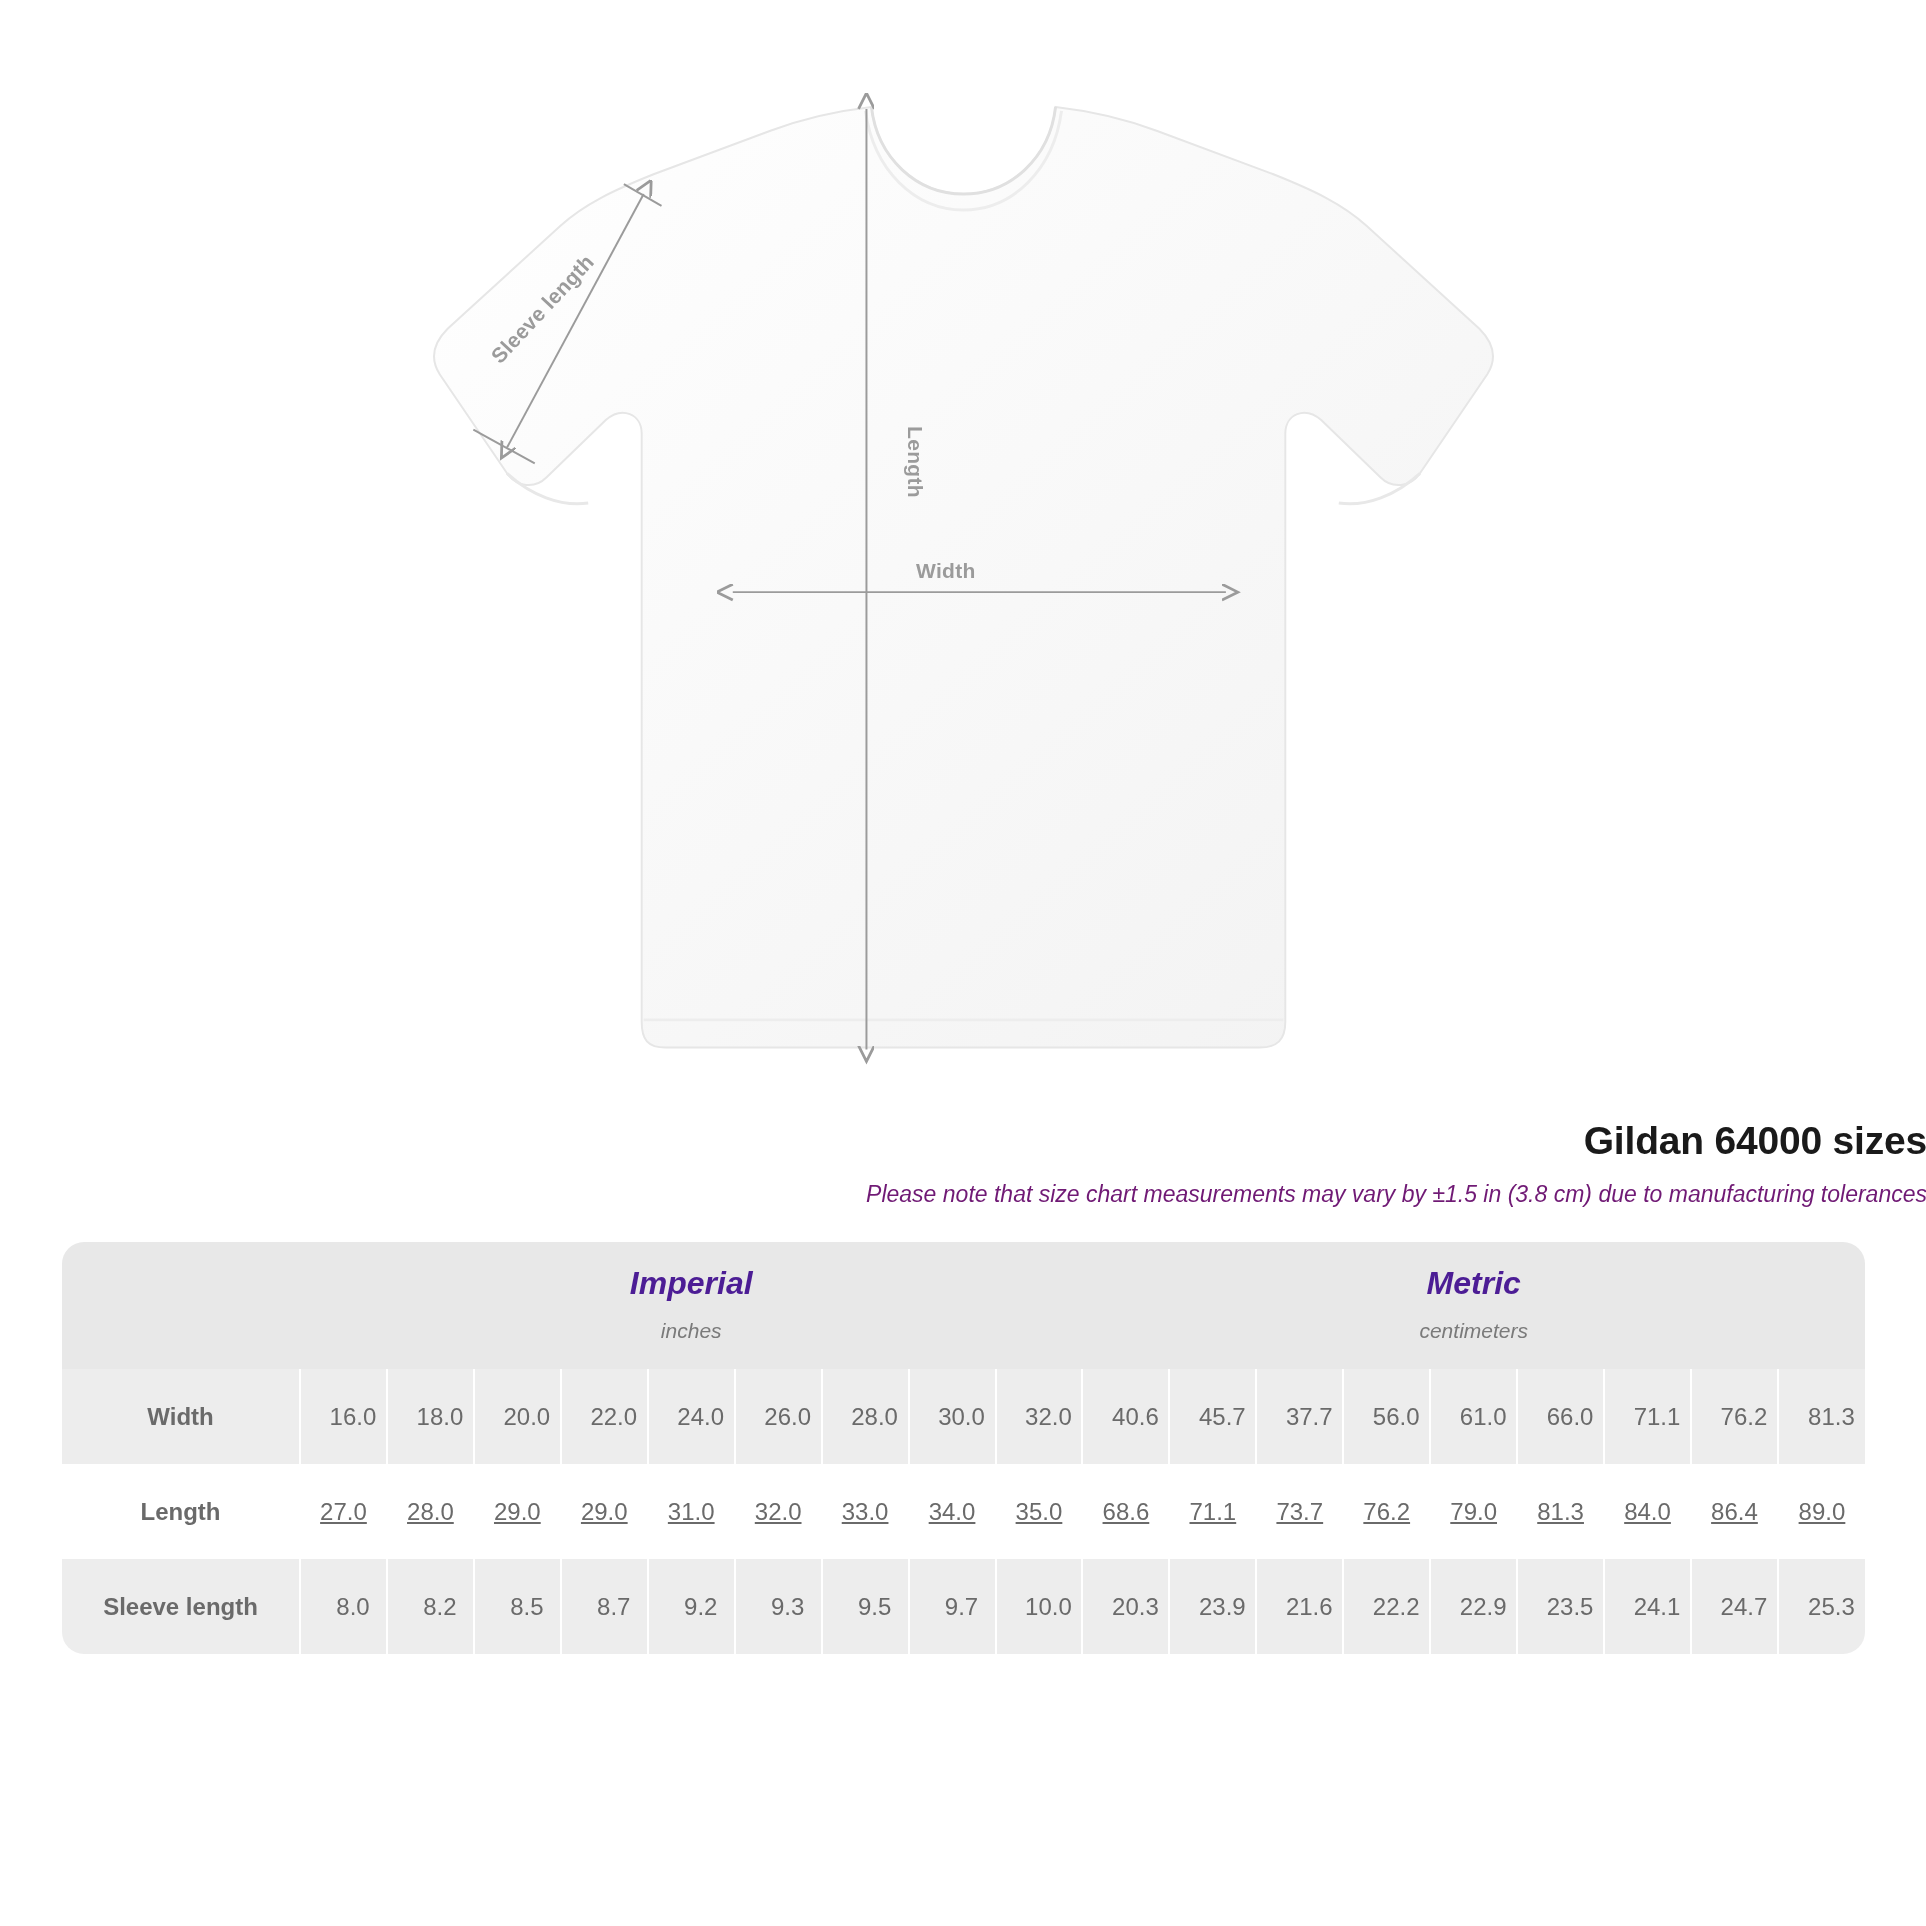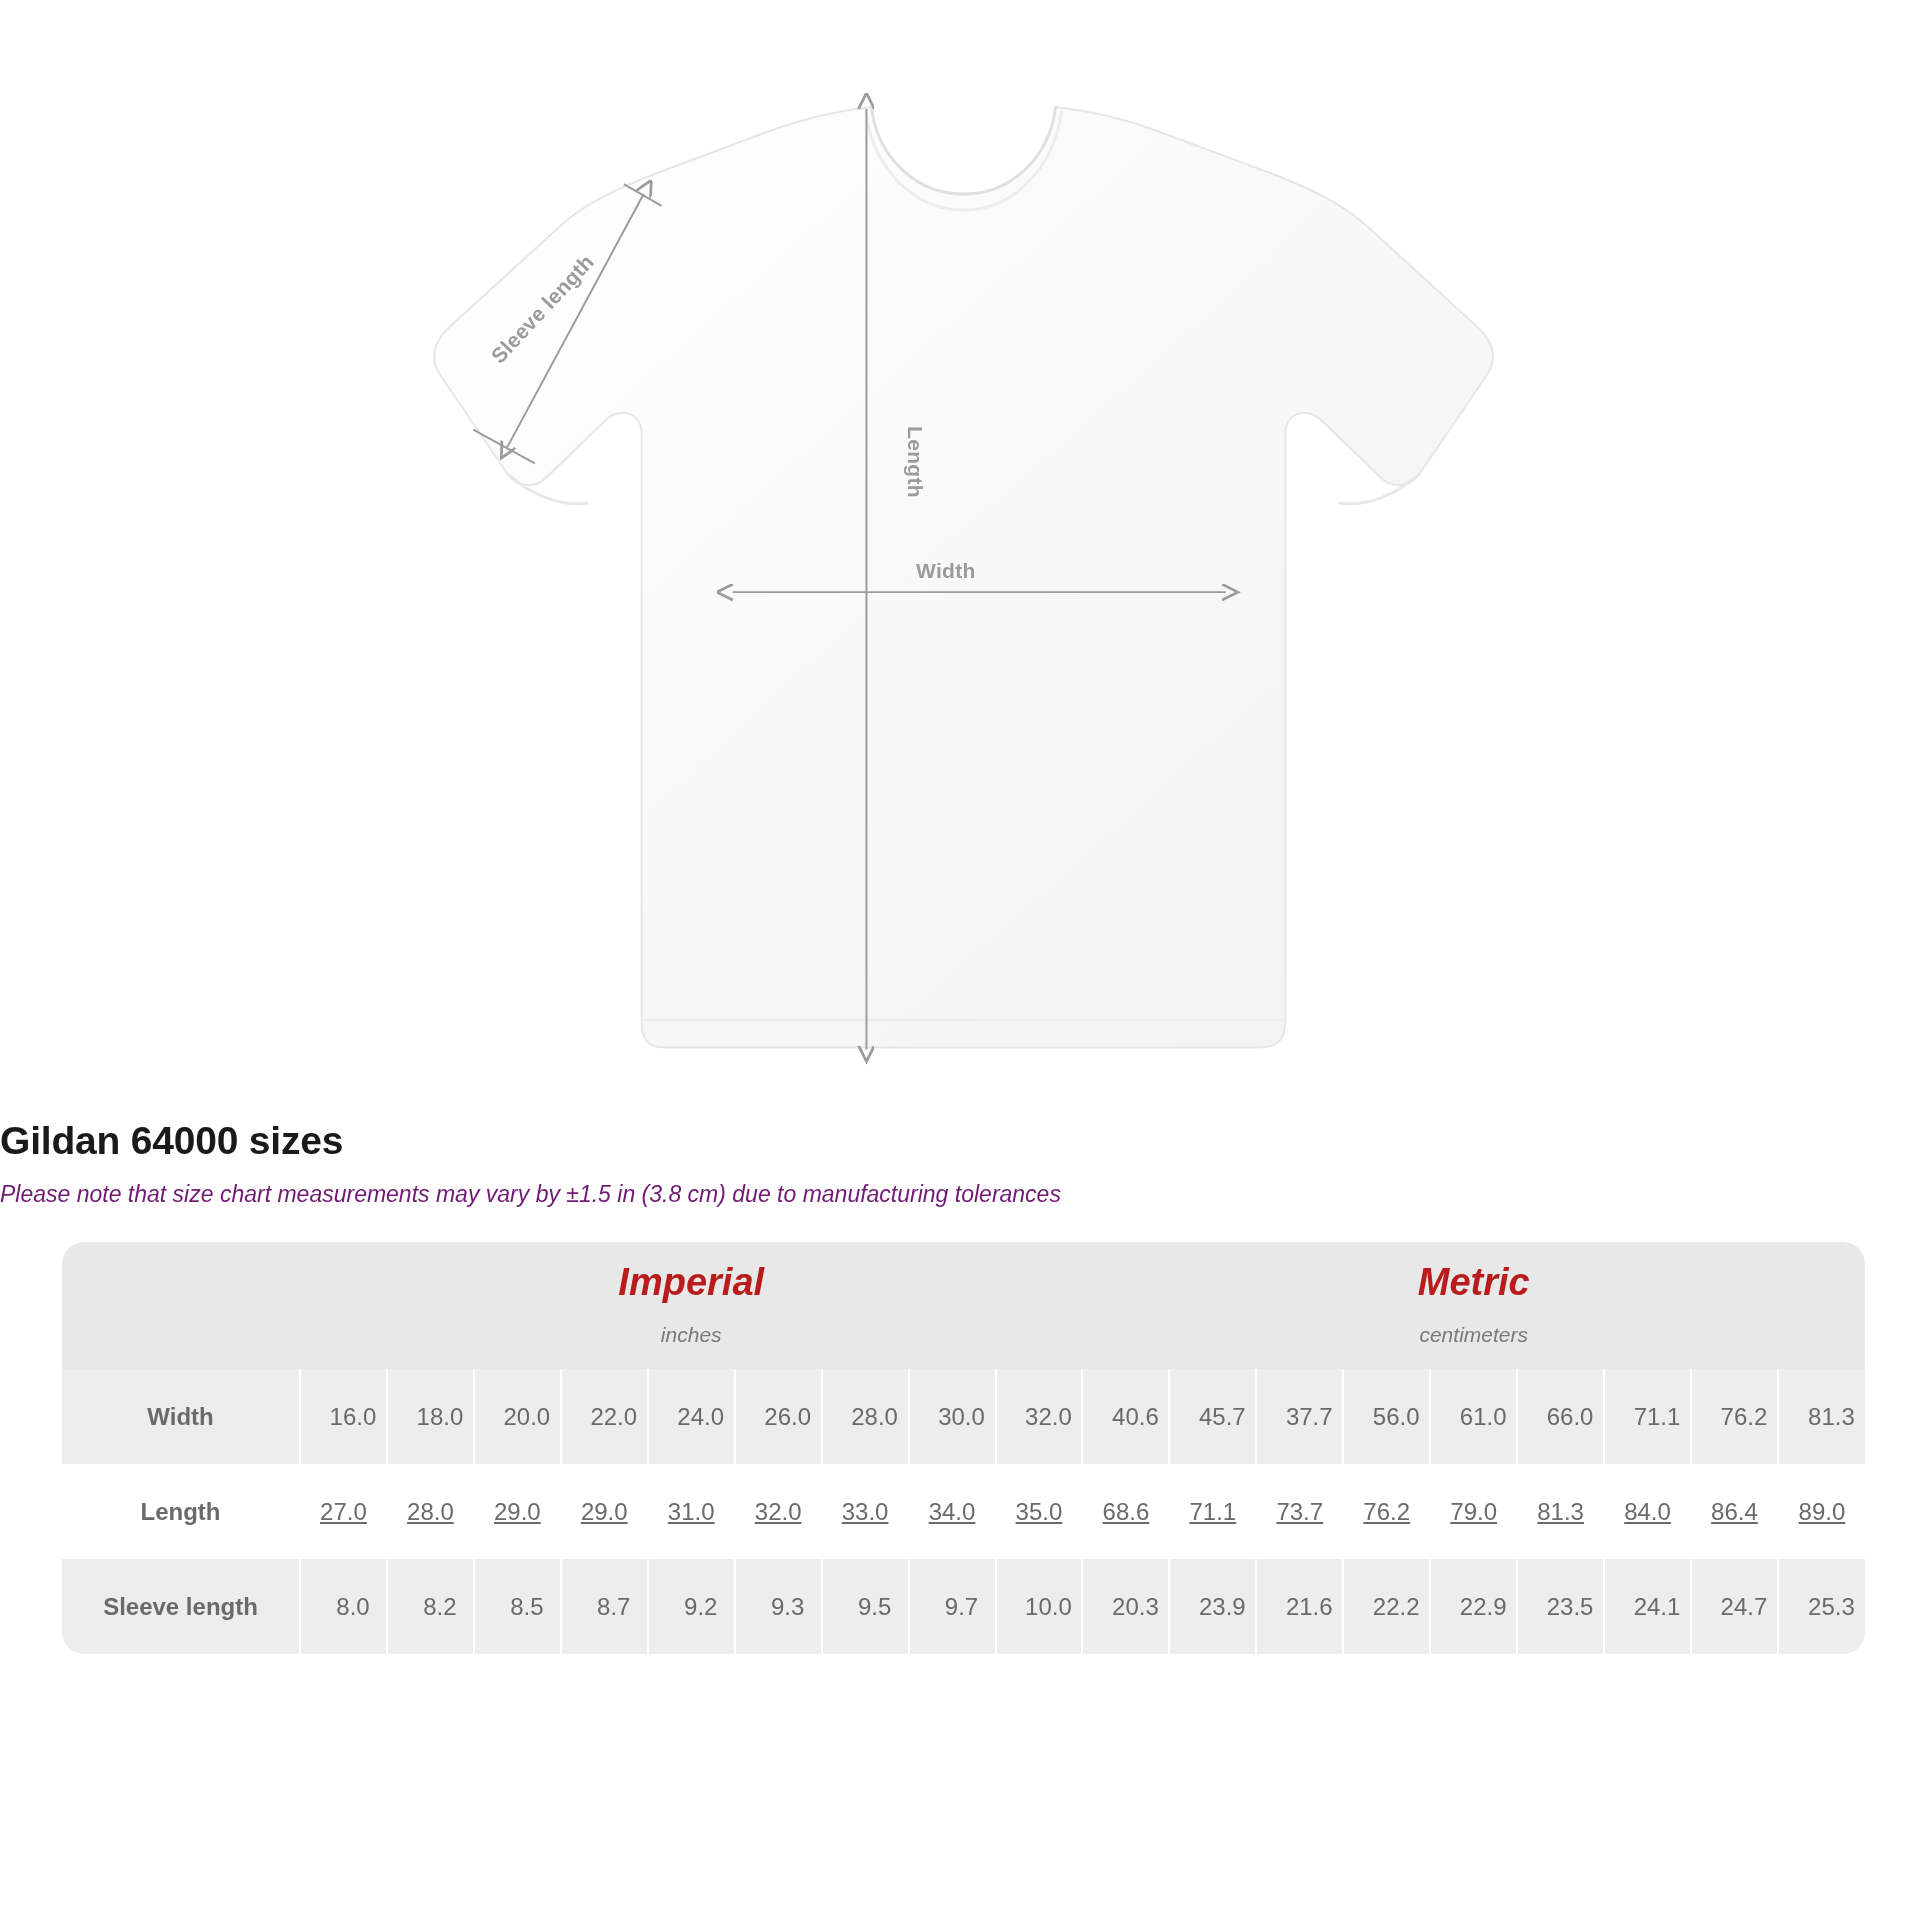--- a/index.html
+++ b/index.html
@@ -44,21 +44,21 @@
     left: 879px; top: 450px;
     transform: rotate(90deg);
     transform-origin: center center;
   }
   .label-width {
     left: 916px; top: 559px;
   }
 
   
   .title-block {
-    text-align: left;
+    text-align: right;
     margin-top: 10px;
   }
   .chart-title {
     font-size: 39px;
     font-weight: bold;
     color: #1a1a1a;
     margin: 0 0 18px 0;
     letter-spacing: -0.2px;
   }
   .chart-note {
@@ -86,24 +86,24 @@
     color: #6a6a6a;
     border: none;
   }
   
   .unit-row td {
     background: #e8e8e8;
     height: 127px;
     padding: 14px 0 18px 0;
   }
   .unit-name {
-    font-size: 38px;
+    font-size: 32px;
     font-weight: bold;
     font-style: italic;
-    color: #b91c1c;
+    color: #4c1d95;
     line-height: 1.2;
   }
   .unit-sub {
     font-size: 21px;
     font-style: italic;
     color: #7a7a7a;
     margin-top: 17px;
   }
   
   .size-row td {

